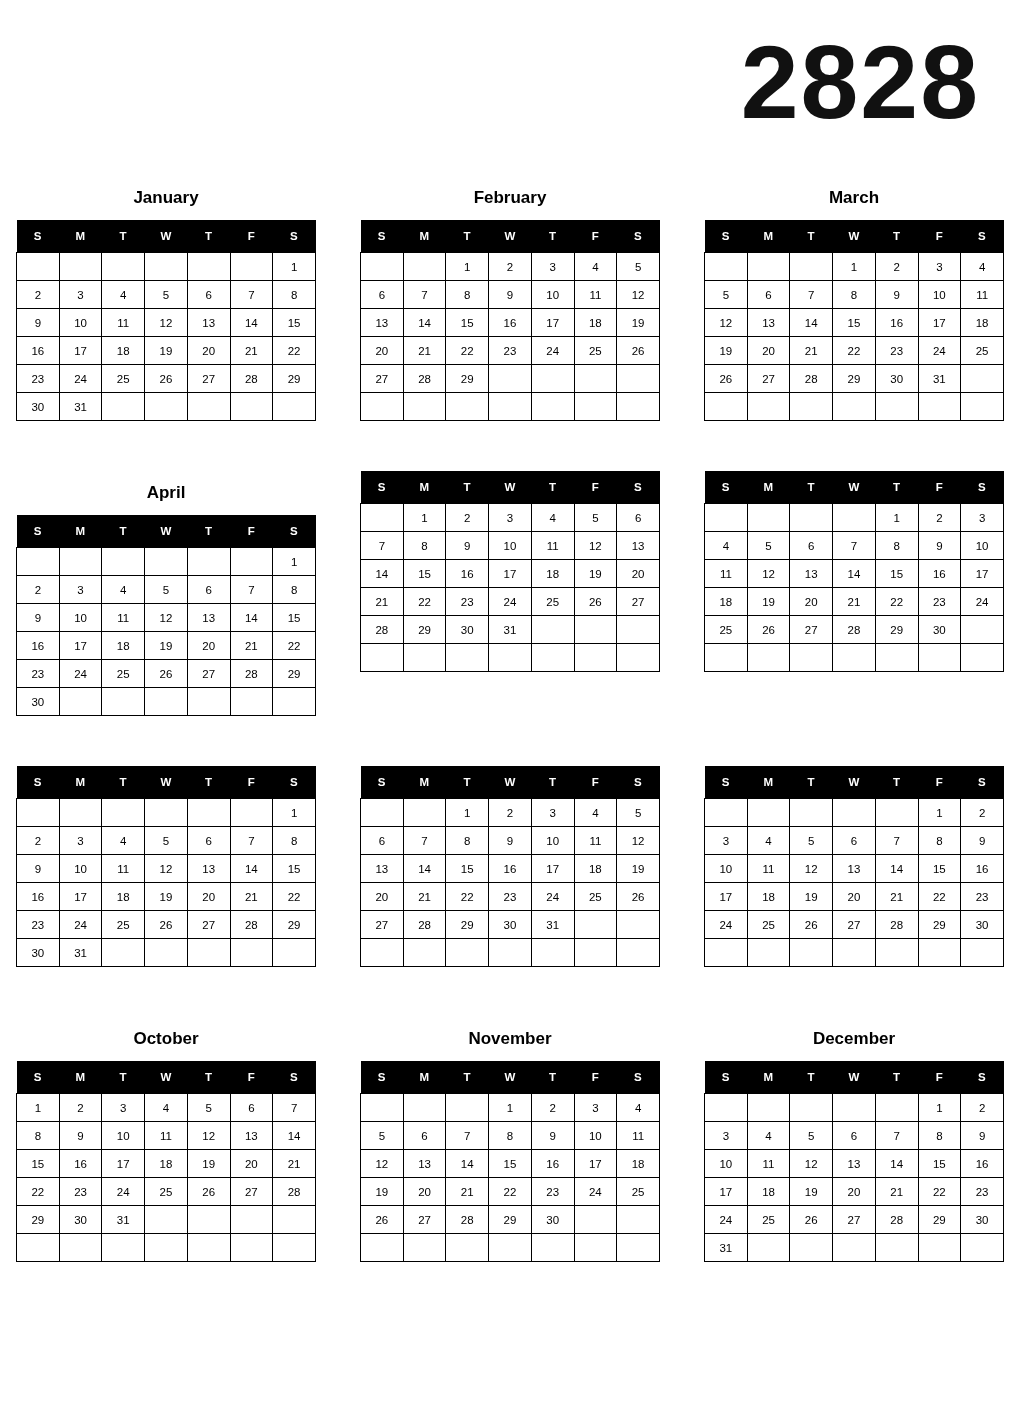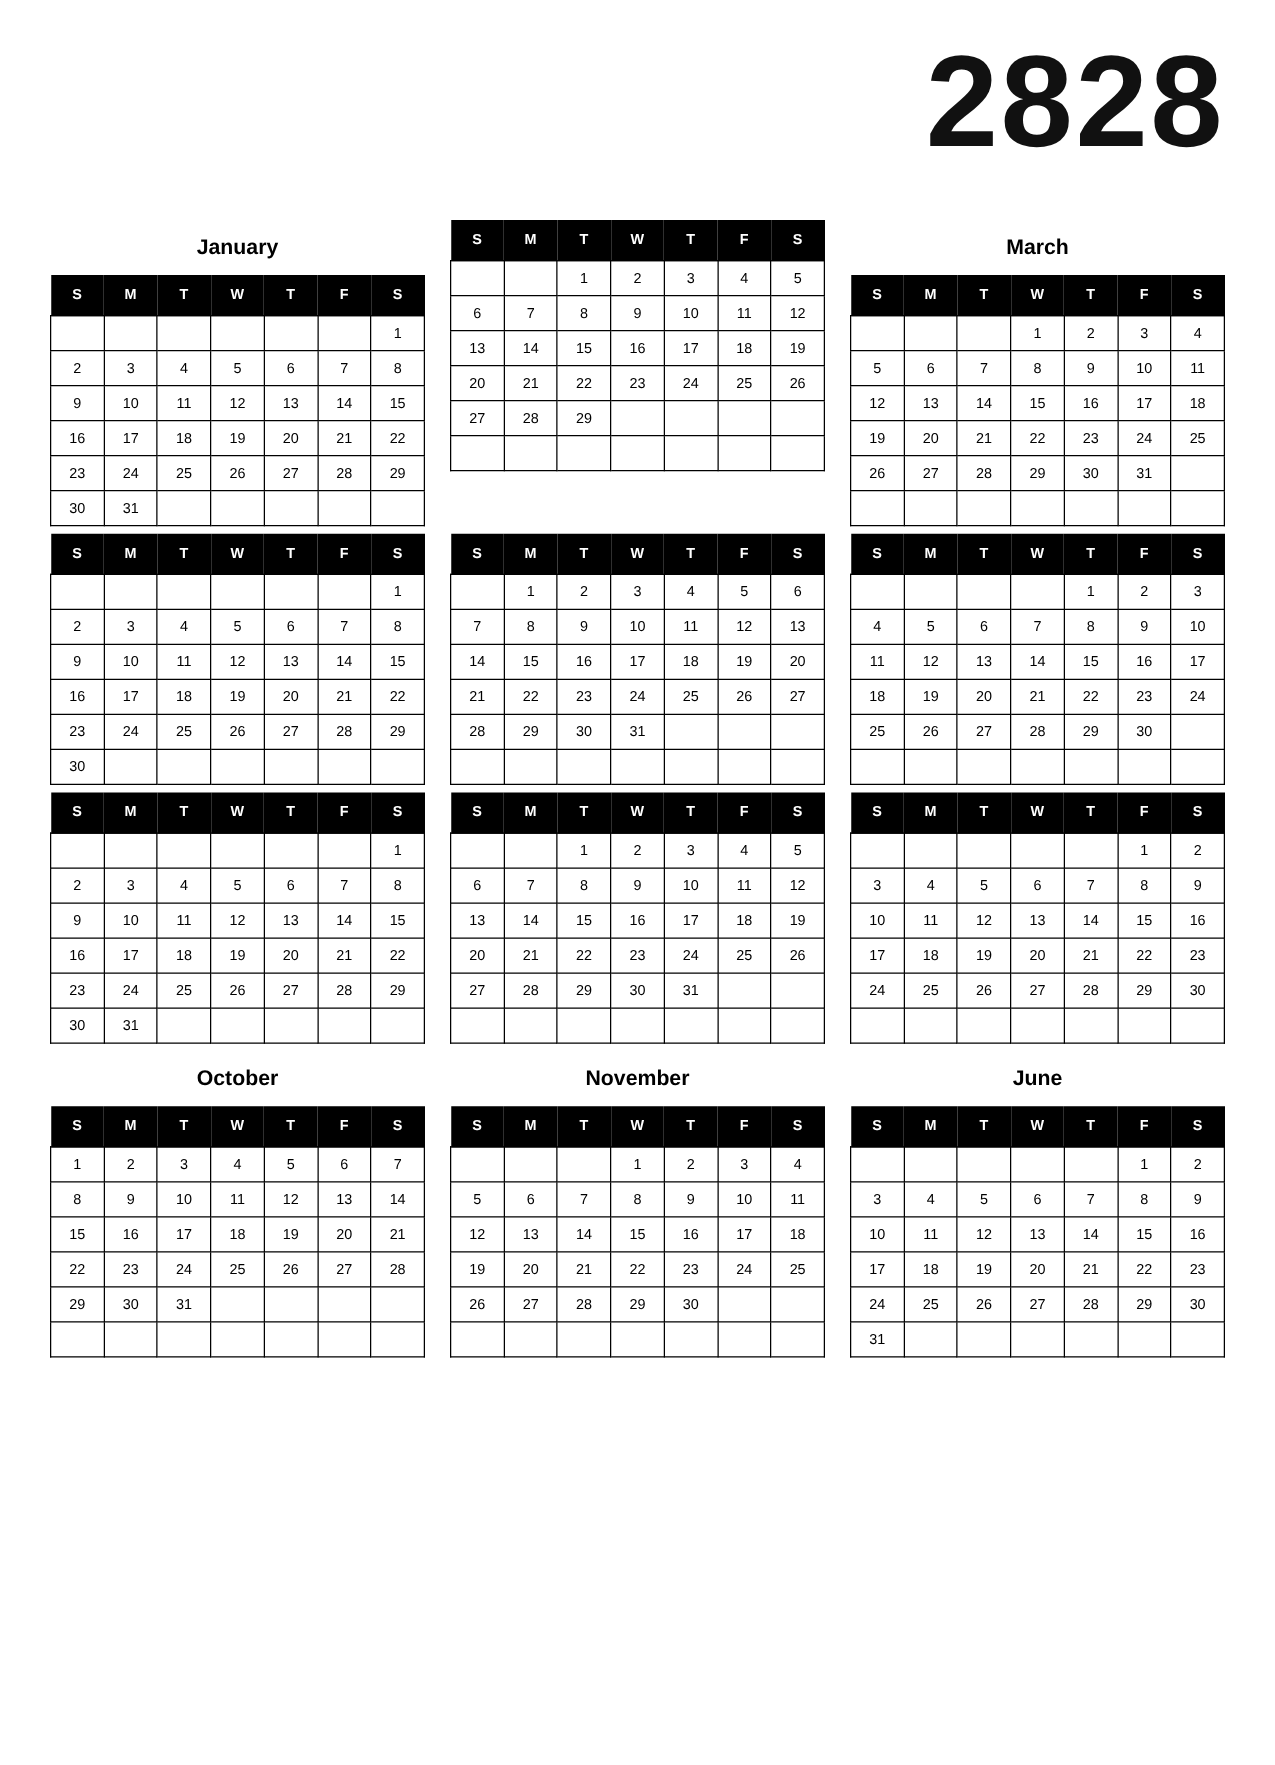--- a/index.html
+++ b/index.html
@@ -31,20 +31,21 @@
     padding-top: 12px;
     color: #111111;
   }
   .months-grid {
     margin-top: 42px;
     display: grid;
     grid-template-columns: repeat(3, 300px);
     justify-content: center;
     column-gap: 20px;
     row-gap: 0px;
+    gap: 44px;
   }
   .month {
     width: 300px;
     margin-bottom: 6px;
   }
   .month-name {
     text-align: center;
     font-size: 17px;
     font-weight: bold;
     margin: 12px 0 12px 0;
@@ -152,20 +153,21 @@
               <td class="empty"></td>
               <td class="empty"></td>
               <td class="empty"></td>
               <td class="empty"></td>
               <td class="empty"></td>
             </tr>
           </tbody>
         </table>
       </div>
       <div class="month">
+        <div class="month-name">February</div>
         <table class="cal">
           <thead>
             <tr>
               <th>S</th>
               <th>M</th>
               <th>T</th>
               <th>W</th>
               <th>T</th>
               <th>F</th>
               <th>S</th>
@@ -295,20 +297,21 @@
               <td class="empty"></td>
               <td class="empty"></td>
               <td class="empty"></td>
               <td class="empty"></td>
               <td class="empty"></td>
             </tr>
           </tbody>
         </table>
       </div>
       <div class="month">
+        <div class="month-name">April</div>
         <table class="cal">
           <thead>
             <tr>
               <th>S</th>
               <th>M</th>
               <th>T</th>
               <th>W</th>
               <th>T</th>
               <th>F</th>
               <th>S</th>
@@ -865,21 +868,21 @@
               <td class="empty"></td>
               <td class="empty"></td>
               <td class="empty"></td>
               <td class="empty"></td>
               <td class="empty"></td>
             </tr>
           </tbody>
         </table>
       </div>
       <div class="month">
-        <div class="month-name">June</div>
+        <div class="month-name">December</div>
         <table class="cal">
           <thead>
             <tr>
               <th>S</th>
               <th>M</th>
               <th>T</th>
               <th>W</th>
               <th>T</th>
               <th>F</th>
               <th>S</th>

